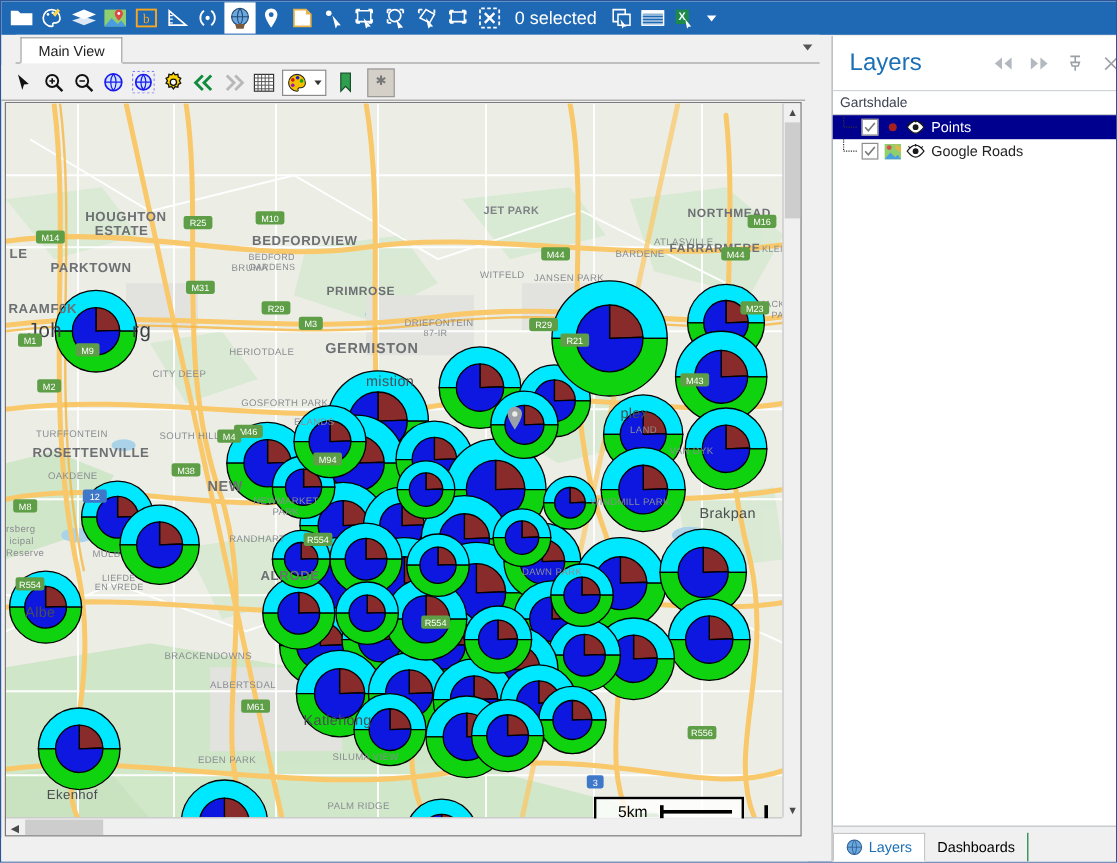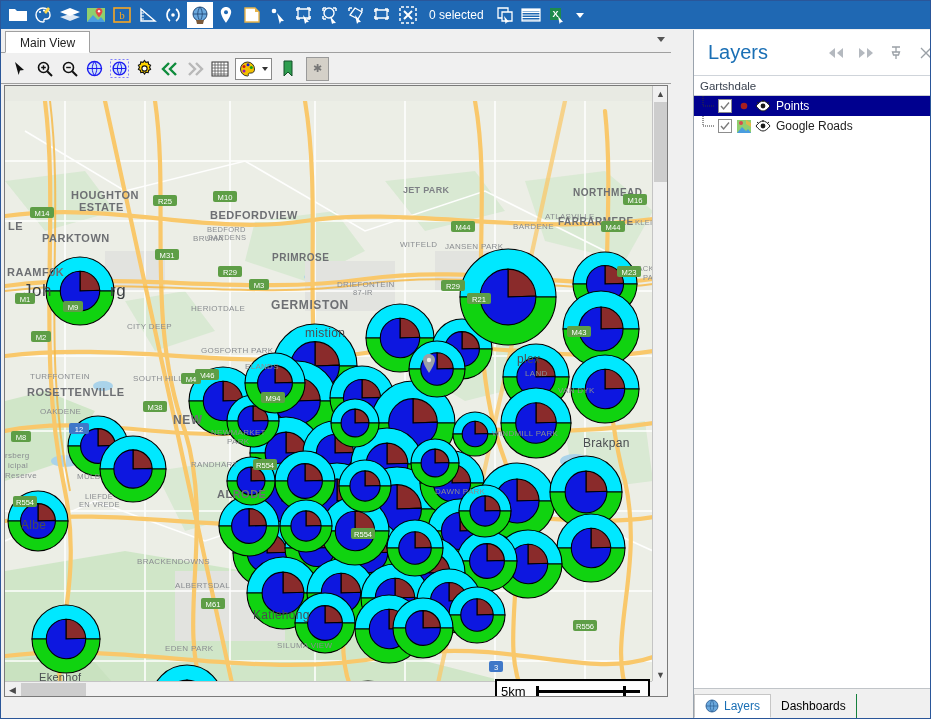--- a/index.html
+++ b/index.html
@@ -28,38 +28,38 @@
     padding-left: 4px;
   }
   .tb-btn {
     width: 26px; height: 26px;
     display: flex; align-items: center; justify-content: center;
     flex: 0 0 auto;
     position: relative;
   }
   .tb-btn.active { background: #ffffff; }
   .tb-label {
-    color: #ffffff; font-size: 12px;
+    color: #ffffff; font-size: 15px;
     padding: 0 8px; white-space: nowrap;
     flex: 0 0 auto;
   }
   .tb-caret {
     width: 20px; height: 26px; flex: 0 0 auto;
     display: flex; align-items: center; justify-content: center;
   }
   .tb-caret::after {
     content: ""; width: 0; height: 0;
     border-left: 4px solid transparent;
     border-right: 4px solid transparent;
     border-top: 5px solid #ffffff;
   }
 
   
   #tabstrip {
-    position: absolute; left: 0; top: 28px;
+    position: absolute; left: 12px; top: 28px;
     width: 670px; height: 24px;
     background: #f0f0f0;
     border-bottom: 1px solid #a0a0a0;
     box-sizing: border-box;
   }
   #tab-mainview {
     position: absolute; left: 4px; top: 2px;
     height: 22px; line-height: 22px;
     padding: 0 14px;
     background: #ffffff;
@@ -115,21 +115,21 @@
   
   #mapframe {
     position: absolute; left: 3px; top: 84px;
     width: 664px; height: 612px;
     border: 1px solid #7a7a7a;
     box-sizing: border-box;
     background: #e8eae3;
     overflow: hidden;
   }
   #mapcanvas {
-    position: absolute; left: 0; top: 15px;
+    position: absolute; left: 0; top: 0;
     width: 648px; height: 596px;
     overflow: hidden;
     background: #ffffff;
   }
   #map-svg { position: absolute; left:0; top:0; }
 
   
   #map-vscroll {
     position: absolute; right: 0; top: 0;
     width: 15px; height: 596px;
@@ -155,26 +155,26 @@
     color: #4a4a4a; font-size: 9px;
   }
   .sb-thumb {
     position: absolute;
     background: #cdcdcd;
   }
 
   
   #scalebar {
     position: absolute; left: 490px; top: 578px;
-    width: 155px; height: 24px;
+    width: 125px; height: 24px;
     background: rgba(255,255,255,0.82);
     border: 2px solid #000;
     display: flex; align-items: center;
     box-sizing: border-box;
-    padding-left: 4px;
+    padding-left: 18px;
     font-size: 13px; color:#000;
     z-index: 6;
   }
   #scalebar-line {
     flex: 1; height: 10px; margin: 0 8px 0 10px;
     position: relative;
   }
   #scalebar-line::before {
     content:""; position:absolute; left:0; right:0; top:4px; height:3px; background:#000;
   }

